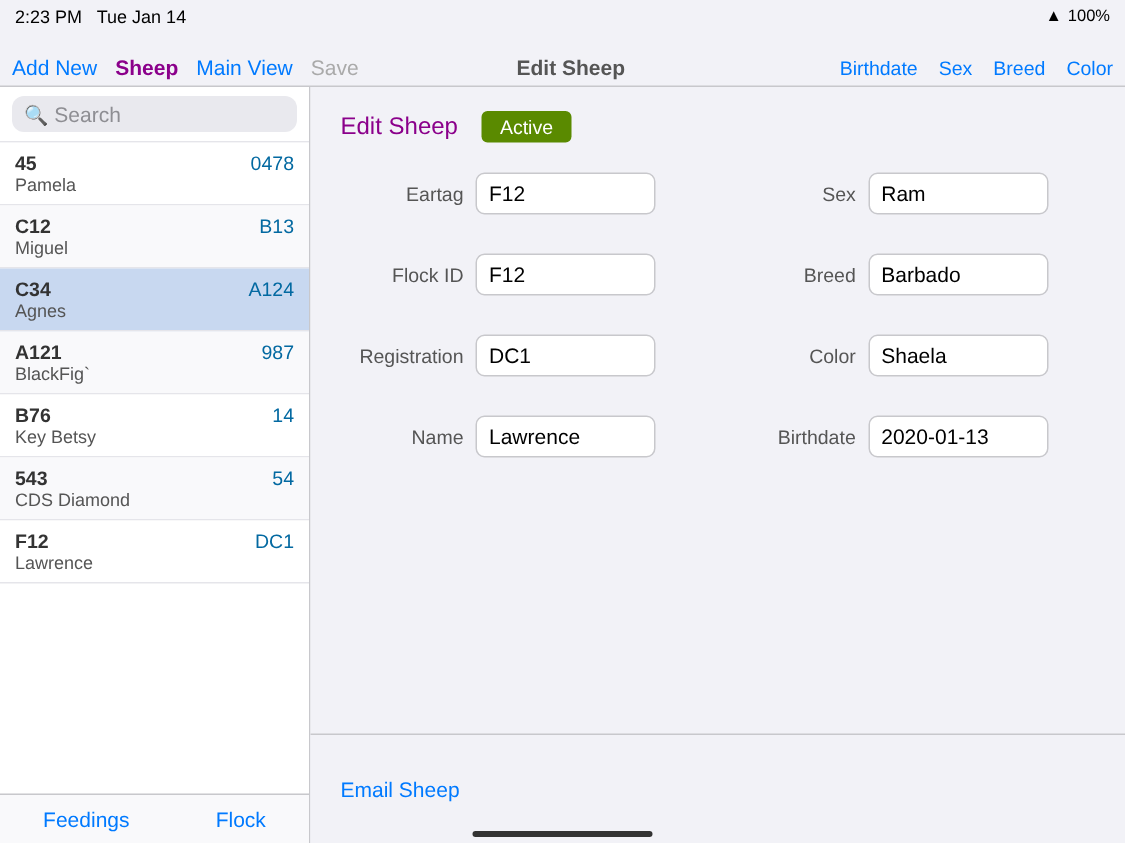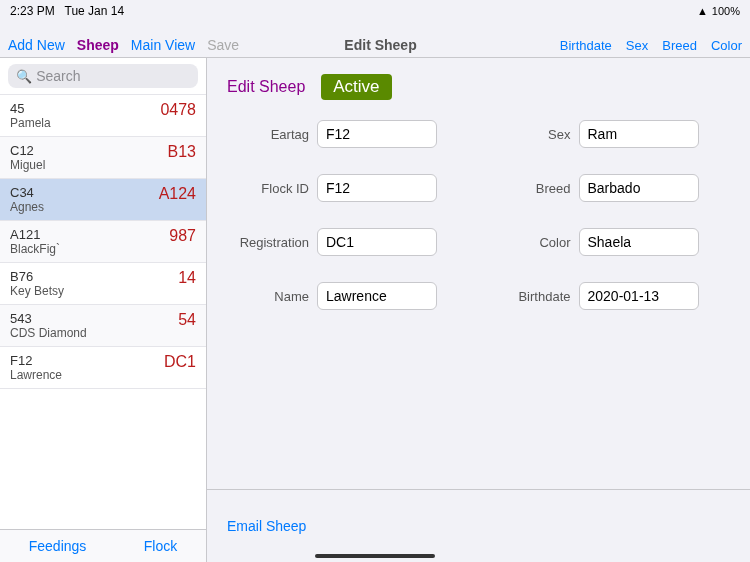--- a/index.html
+++ b/index.html
@@ -118,23 +118,23 @@
       border-bottom: 1px solid #e5e5ea;
       cursor: pointer;
     }
     .sheep-item.selected {
       background: #c8d8f0;
     }
     .sheep-item:not(.selected):nth-child(odd) { background: #fff; }
     .sheep-item:not(.selected):nth-child(even) { background: #f9f9fb; }
 
     .sheep-left { display: flex; flex-direction: column; }
-    .sheep-id { font-size: 13px; color: #333; font-weight: 400; }
+    .sheep-id { font-size: 13px; color: #333; font-weight: 700; }
     .sheep-name { font-size: 12px; color: #555; }
-    .sheep-right { font-size: 16px; color: #b91c1c; }
+    .sheep-right { font-size: 13px; color: #0369a1; }
 
     .sidebar-footer {
       display: flex;
       justify-content: space-around;
       padding: 8px 0;
       border-top: 1px solid #c8c8cc;
       background: #f9f9fb;
     }
     .footer-btn {
       color: #007aff;
@@ -164,21 +164,21 @@
       margin-bottom: 20px;
     }
     .edit-title {
       font-size: 16px;
       color: #8b008b;
       font-weight: 500;
     }
     .active-badge {
       background: #5a8a00;
       color: #fff;
-      font-size: 17px;
+      font-size: 13px;
       padding: 3px 12px;
       border-radius: 4px;
     }
 
     
     .form-grid {
       display: grid;
       grid-template-columns: 1fr 1fr;
       gap: 26px 20px;
     }

